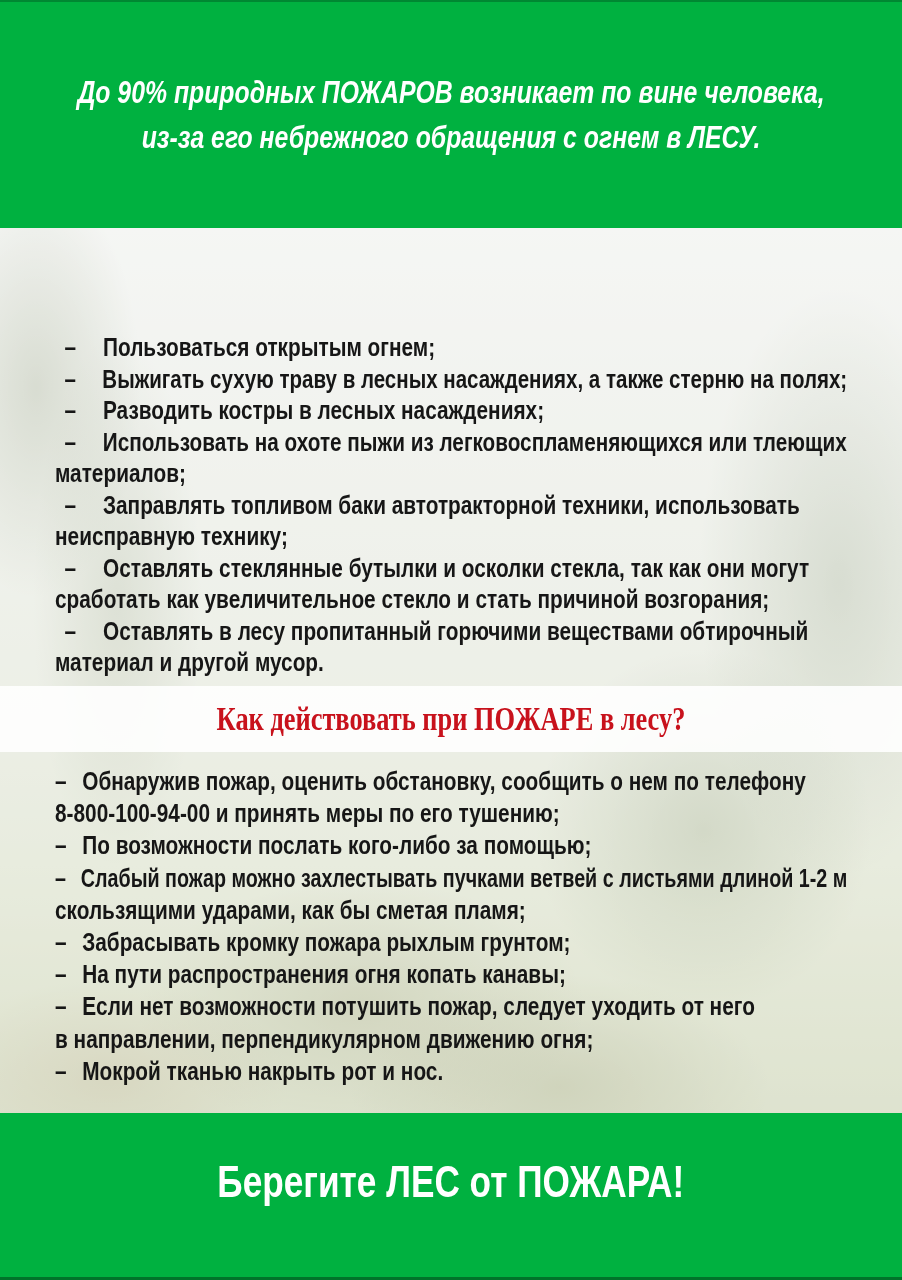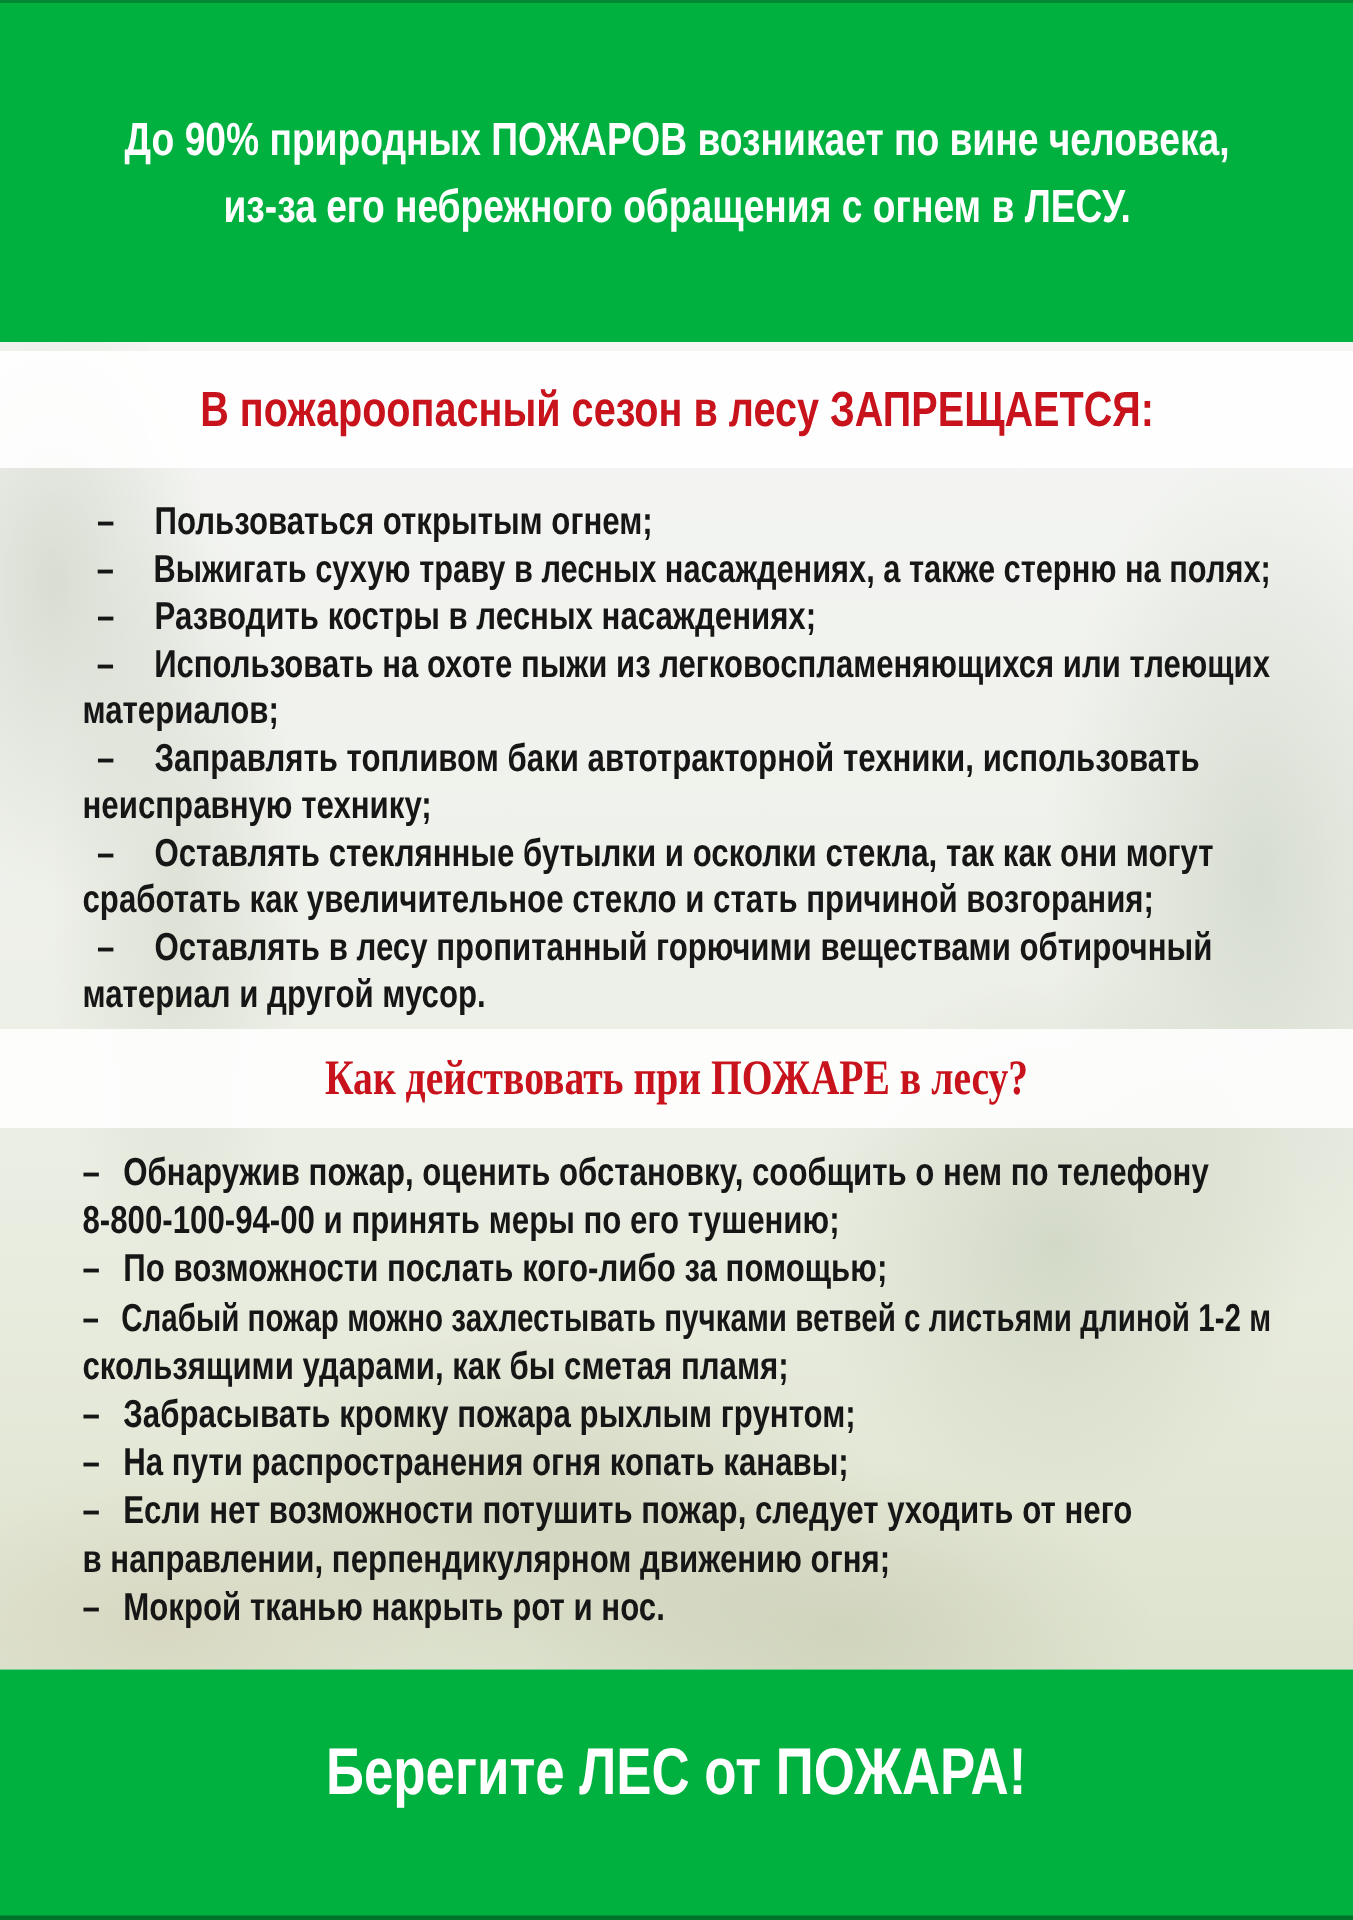--- a/index.html
+++ b/index.html
@@ -4,21 +4,21 @@
 <style>
   html,body{margin:0;padding:0;background:#888;}
   .poster{
     position:relative;width:902px;height:1280px;overflow:hidden;margin:0 auto;
     background:#fff;font-family:"Liberation Sans","DejaVu Sans",sans-serif;font-weight:bold;
   }
   
   .top-banner{
     position:absolute;top:0;left:0;right:0;height:228px;box-sizing:border-box;
     background:var(--green,#00B140);border-top:2px solid rgba(0,60,25,.35);
-    display:flex;flex-direction:column;align-items:center;justify-content:center;
+    display:flex;flex-direction:column;align-items:center;justify-content:center;font-style:italic;
   }
   .banner-text{color:#fff;font-size:31px;line-height:45px;text-align:center;
     transform:scaleX(.8);transform-origin:50% 50%;}
   .banner-text div{white-space:nowrap;}
   .bottom-banner{
     position:absolute;bottom:0;left:0;right:0;height:167px;box-sizing:border-box;
     background:var(--green,#00B140);border-bottom:3px solid rgba(0,40,15,.45);
     display:flex;align-items:center;justify-content:center;padding-bottom:26px;text-align:right;
   }
   .footer-text{color:#fff;font-size:44px;white-space:nowrap;transform:scaleX(.8);transform-origin:50% 50%;}
@@ -62,23 +62,20 @@
   <header class="top-banner">
     <div class="banner-text">
       <div>До 90% природных ПОЖАРОВ возникает по вине человека,</div>
       <div>из-за его небрежного обращения с огнем в ЛЕСУ.</div>
     </div>
   </header>
 
   <main class="content">
     <div class="photo-bg"></div>
 
-    <div class="band band1">
-      <h2 class="heading">В пожароопасный сезон в лесу ЗАПРЕЩАЕТСЯ:</h2>
-    </div>
 
     <div class="list list1">
         <div class="line"><span class="dash">–</span>Пользоваться открытым огнем;</div>
         <div class="line" style="transform: scaleX(0.986056); transform-origin: 0px 50%;"><span class="dash">–</span>Выжигать сухую траву в лесных насаждениях, а также стерню на полях;</div>
         <div class="line"><span class="dash">–</span>Разводить костры в лесных насаждениях;</div>
         <div class="line" style="transform: scaleX(0.995976); transform-origin: 0px 50%;"><span class="dash">–</span>Использовать на охоте пыжи из легковоспламеняющихся или тлеющих</div>
         <div class="line">материалов;</div>
         <div class="line" style="word-spacing: 0px;"><span class="dash">–</span>Заправлять топливом баки автотракторной техники, использовать</div>
         <div class="line">неисправную технику;</div>
         <div class="line" style="word-spacing: 0px;"><span class="dash">–</span>Оставлять стеклянные бутылки и осколки стекла, так как они могут</div>

